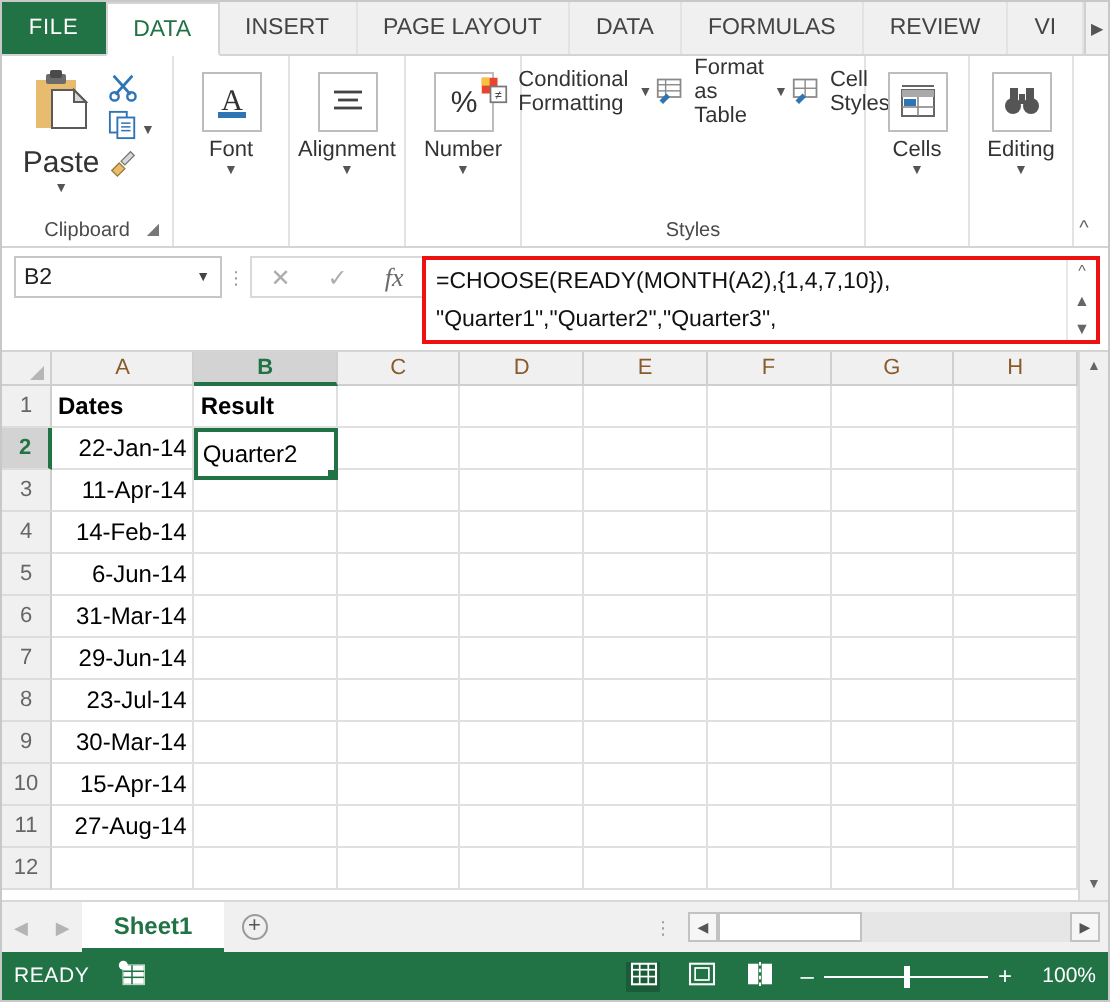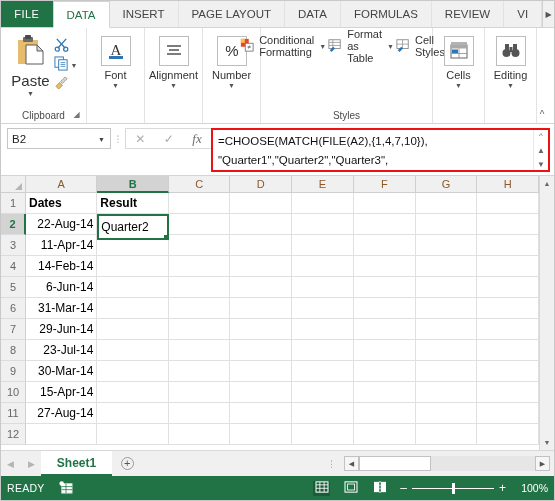--- a/index.html
+++ b/index.html
@@ -669,21 +669,21 @@
       <span>B2</span>
       <span class="nb-caret">▼</span>
     </div>
     <div class="fb-dots">⋮</div>
     <div class="fb-icons">
       <span class="fb-ic">✕</span>
       <span class="fb-ic">✓</span>
       <span class="fb-ic fx">fx</span>
     </div>
     <div class="fb-input-wrap">
-      <div class="fb-text"><span>=CHOOSE(MATCH(FILE(A2),{1,4,7,10}),</span><br><span>"Quarter1","Quarter2","Quarter3",</span></div>
+      <div class="fb-text"><span>=CHOOSE(READY(MONTH(A2),{1,4,7,10}),</span><br><span>"Quarter1","Quarter2","Quarter3",</span></div>
       <div class="fb-scroll">
         <span class="fb-sb">^</span>
         <span class="fb-sb">▲</span>
         <span class="fb-sb">▼</span>
       </div>
     </div>
   </div>
 
   <div class="gridwrap">
     <div class="grid-main">
@@ -730,21 +730,21 @@
             <div class="cell bold" style="width: 64px;"></div>
             <div class="cell bold" style="width: 64px;"></div>
             <div class="cell bold" style="width: 64px;"></div>
             <div class="cell bold" style="width: 64px;"></div>
           </div>
           <div class="grow">
             <div class="rowhdr sel">
               <span>2</span>
             </div>
             <div class="cell right" style="width: 74px;">
-              <span>22-Aug-14</span>
+              <span>22-Jan-14</span>
             </div>
             <div class="cell selected" style="width: 74px;">
               <span>Quarter2</span>
             </div>
             <div class="cell" style="width: 64px;"></div>
             <div class="cell" style="width: 64px;"></div>
             <div class="cell" style="width: 64px;"></div>
             <div class="cell" style="width: 64px;"></div>
             <div class="cell" style="width: 64px;"></div>
             <div class="cell" style="width: 64px;"></div>

